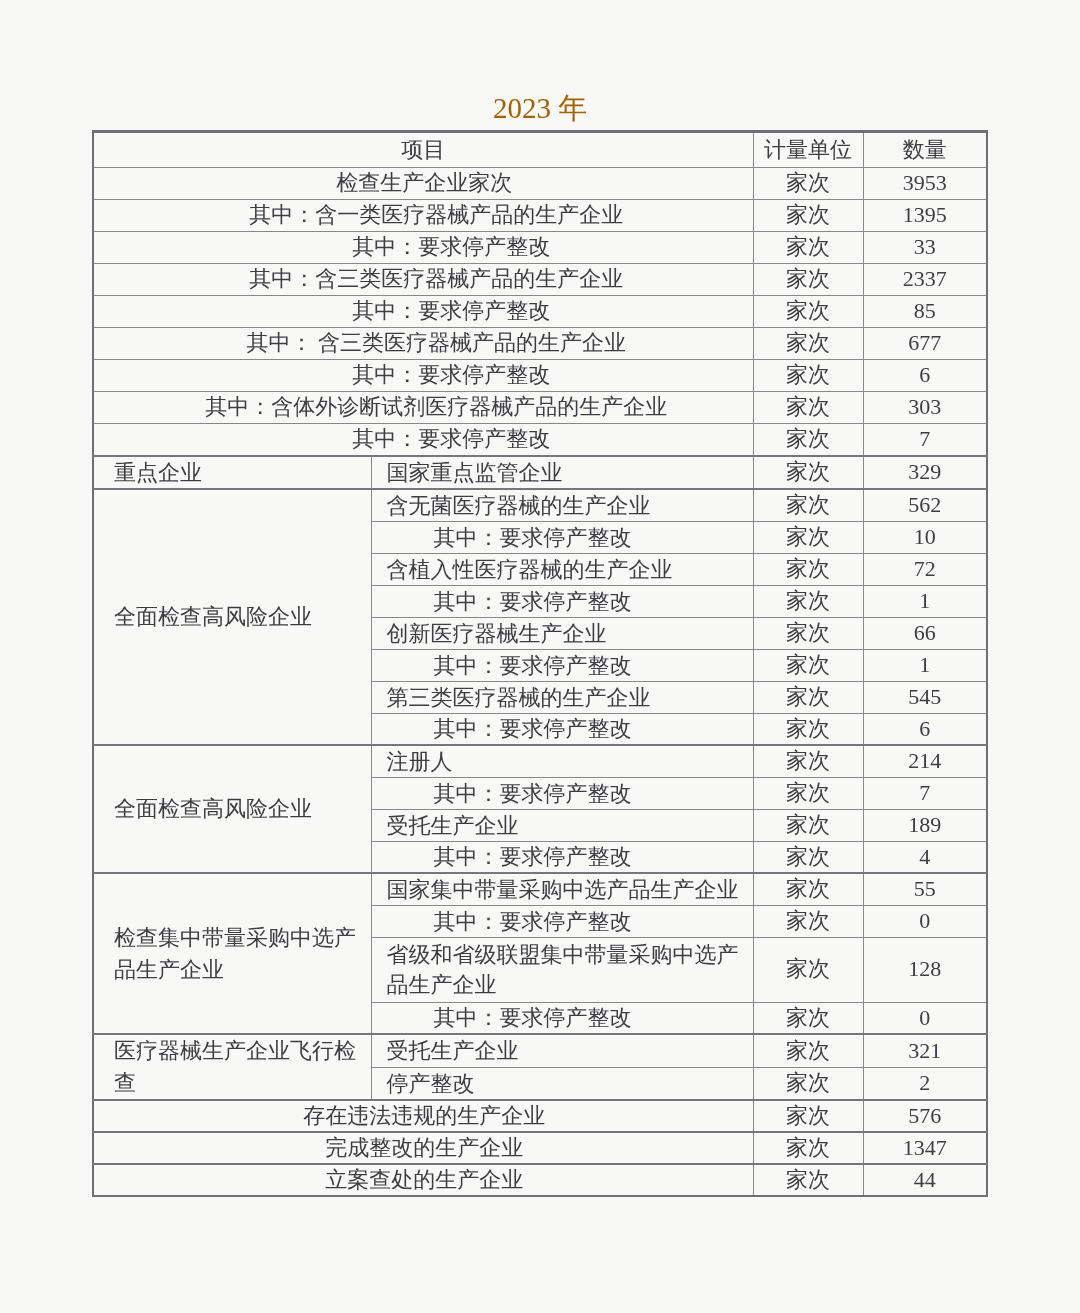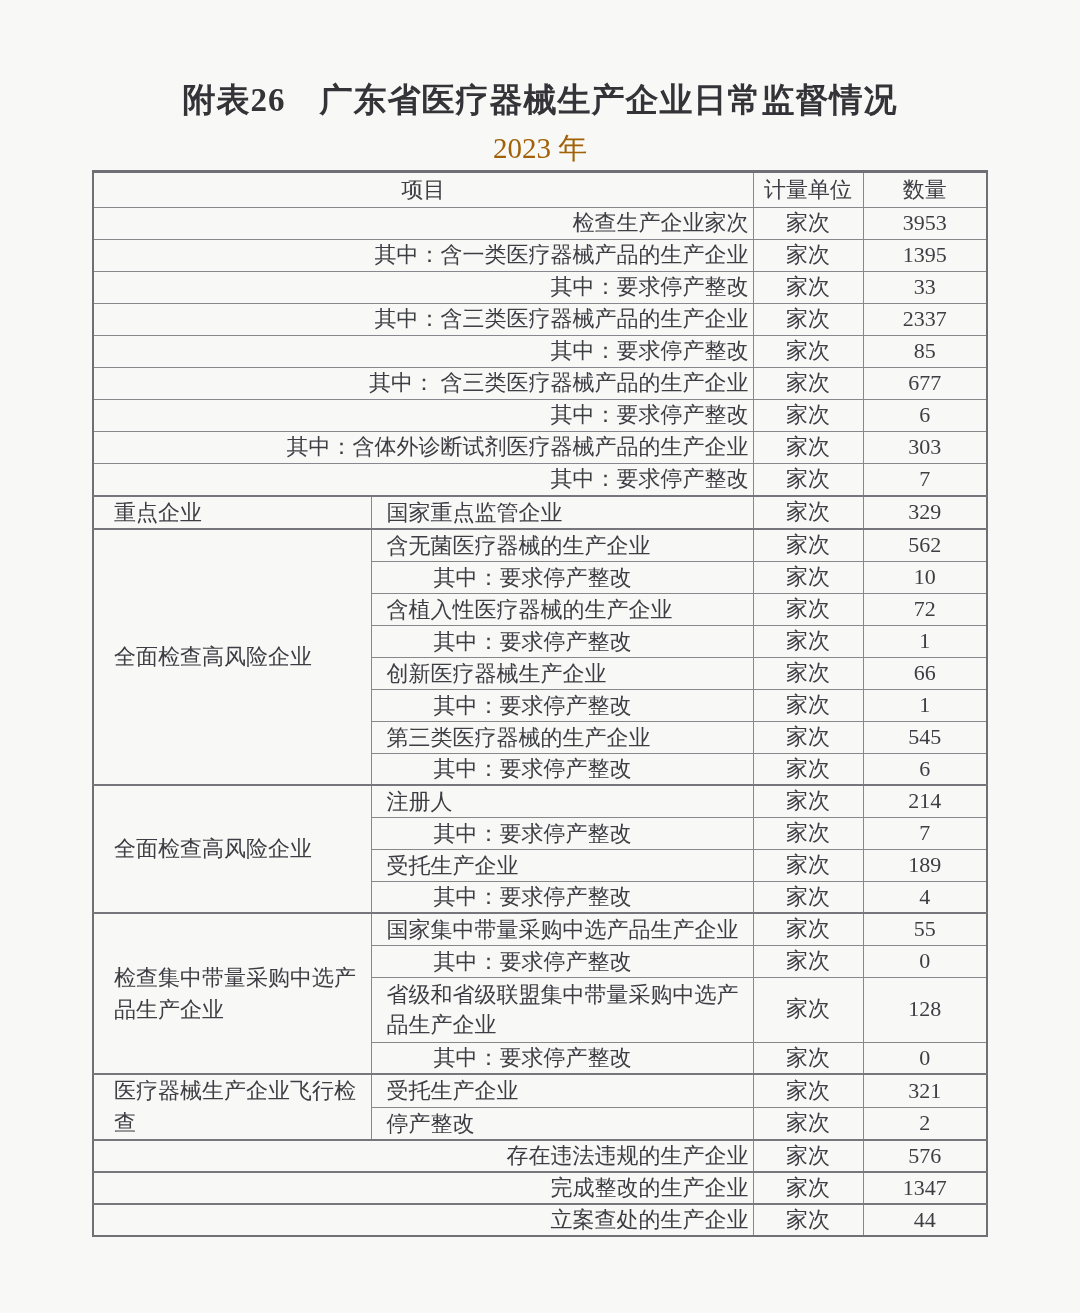--- a/index.html
+++ b/index.html
@@ -55,36 +55,35 @@
   }
   thead th {
     height: 34px;
     font-weight: normal;
     text-align: center;
   }
   tbody tr { height: 32px; }
   tbody tr.tall { height: 65px; }
   tbody tr.section > td { border-top-width: 2.2px; border-top-color: #76767c; }
 
-  td.proj  { text-align: right; }
+  td.proj  { text-align: center; }
   td.proj.ind0 { padding-left: 6px; }
   td.proj.ind1 { padding-left: 30px; }
   td.proj.ind2 { padding-left: 60px; }
 
   td.group { text-align: left; padding-left: 20px; vertical-align: middle; line-height: 1.45; }
   td.item  { text-align: left; padding-left: 15px; vertical-align: middle; line-height: 1.35; }
   td.item.ind1 { padding-left: 62px; }
 
   td.unit, td.val { text-align: center; vertical-align: middle; }
 </style>
 </head>
 <body>
 
 <div class="page">
-  <h1 class="title">附表26　广东省医疗器械生产企业日常监督情况</h1>
   <h2 class="subtitle">2023 年</h2>
 
   <table class="supervision">
     <colgroup>
       <col class="c-group">
       <col class="c-item">
       <col class="c-unit">
       <col class="c-qty">
     </colgroup>
     <thead>

